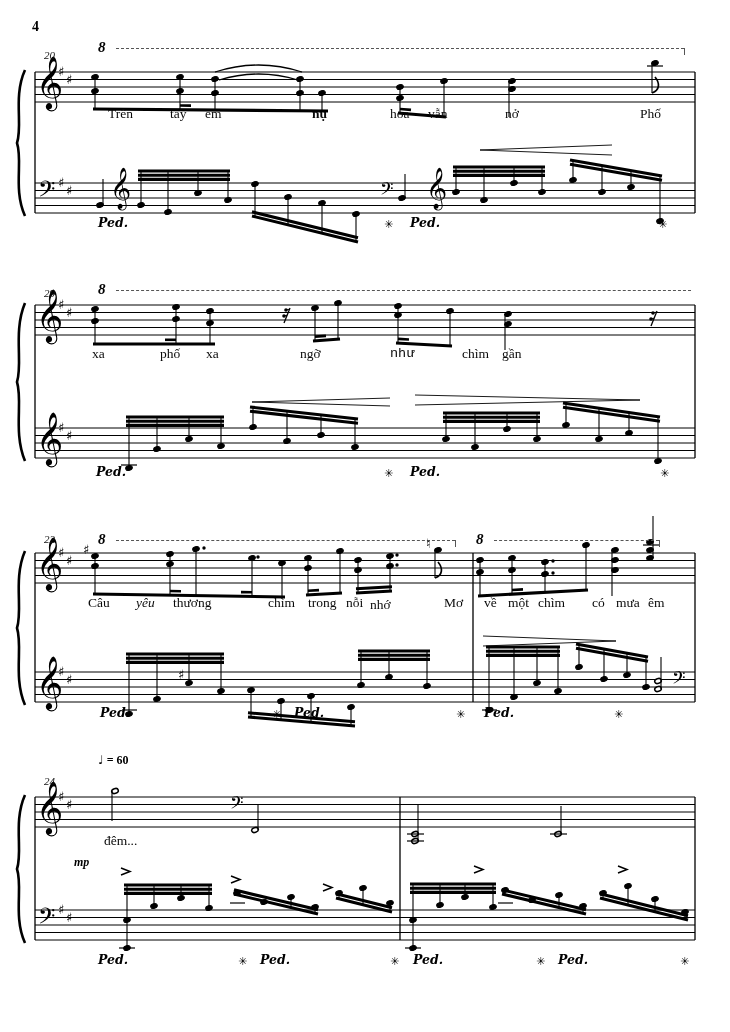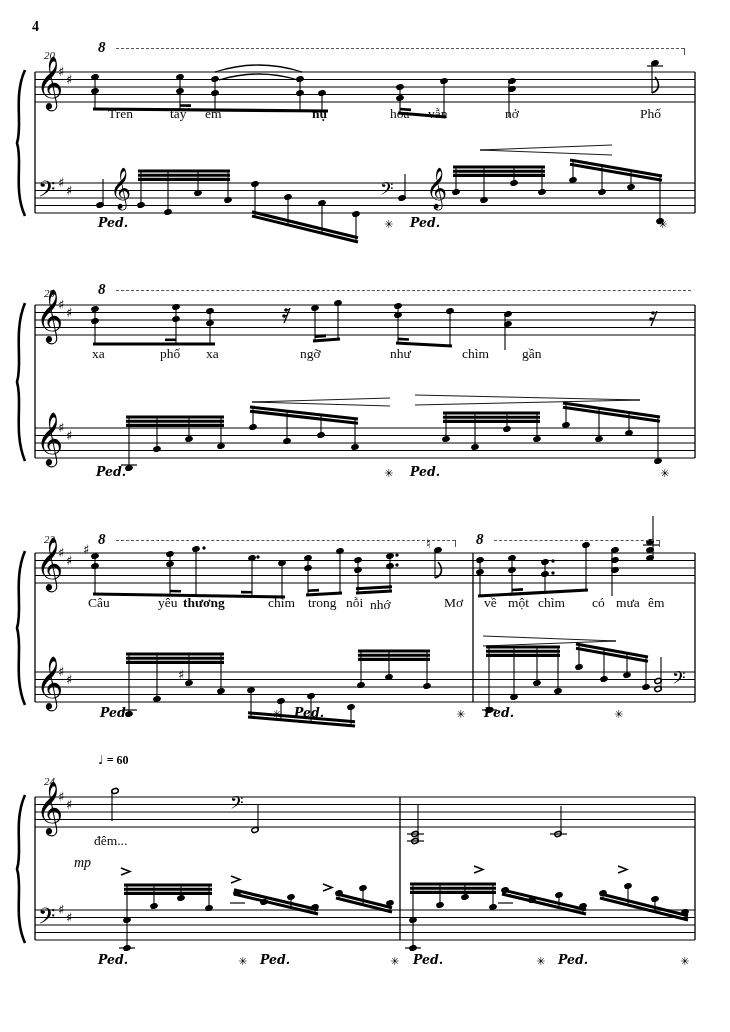--- a/index.html
+++ b/index.html
@@ -14,21 +14,21 @@
   .o8{font-weight:bold;font-style:italic;font-size:15px;}
   .oline{position:absolute;border-top:1.4px dashed #555;}
   .ohook{position:absolute;width:1.4px;height:7px;background:#555;}
   .clef{font-family:"DejaVu Sans",sans-serif;}
   .clef.g{font-size:46px;}
   .clef.f{font-size:27px;}
   .clef.small{transform:scale(.78);transform-origin:top left;}
   .sharp{font-family:"DejaVu Sans",sans-serif;font-size:13px;}
   .tempo{left:98px;top:754px;font-weight:bold;font-size:12px;}
   .tempo .note{font-family:"DejaVu Sans",sans-serif;}
-  .dyn{left:74px;top:856px;font-style:italic;font-weight:normal;font-size:14px;}
+  .dyn{left:74px;top:856px;font-style:italic;font-weight:bold;font-size:12px;}
   svg.notation{position:absolute;left:0;top:0;}
 </style>
 </head>
 <body>
 
 <div class="page">
   <span class="abs pagenum">4</span>
   <svg class="notation" width="730" height="1032">
       <line x1="35" y1="72" x2="695" y2="72" stroke="#000" stroke-width="1"></line>
       <line x1="35" y1="79.5" x2="695" y2="79.5" stroke="#000" stroke-width="1"></line>
@@ -484,44 +484,44 @@
     <span class="abs clef g" style="left: 36px; top: 415px;">𝄞</span>
     <span class="abs sharp" style="left: 58px; top: 421px;">♯</span>
     <span class="abs sharp" style="left: 66px; top: 429px;">♯</span>
     <span class="abs o8" style="left: 98px; top: 282px;">8</span>
     <div class="oline" style="left: 116px; top: 290px; width: 575px;"></div>
     <span class="abs mnum" style="left: 44px; top: 288px;">29</span>
     <span class="abs lyric" style="left: 92px; top: 347px;">xa</span>
     <span class="abs lyric" style="left: 160px; top: 347px;">phố</span>
     <span class="abs lyric" style="left: 206px; top: 347px;">xa</span>
     <span class="abs lyric" style="left: 300px; top: 347px;">ngỡ</span>
-    <span class="abs lyric" style="left: 390px; top: 347px;">như</span>
+    <span class="abs lyric" style="left: 390px; top: 347px; font-family: Liberation Mono, monospace;">như</span>
     <span class="abs lyric" style="left: 462px; top: 347px;">chìm</span>
-    <span class="abs lyric" style="left: 502px; top: 347px; margin-left: 20px;">gần</span>
+    <span class="abs lyric" style="left: 502px; top: 347px;">gần</span>
     <span class="abs ped" style="left: 96px; top: 466px;">Ped.</span>
     <span class="abs star" style="left: 384px; top: 468px;">✳</span>
     <span class="abs ped" style="left: 410px; top: 466px;">Ped.</span>
     <span class="abs star" style="left: 660px; top: 468px;">✳</span>
     <span class="abs clef g" style="left: 36px; top: 540px;">𝄞</span>
     <span class="abs sharp" style="left: 58px; top: 546px;">♯</span>
     <span class="abs sharp" style="left: 66px; top: 554px;">♯</span>
     <span class="abs clef g" style="left: 36px; top: 659px;">𝄞</span>
     <span class="abs sharp" style="left: 58px; top: 665px;">♯</span>
     <span class="abs sharp" style="left: 66px; top: 673px;">♯</span>
     <span class="abs clef small f" style="left: 672px; top: 669px;">𝄢</span>
     <span class="abs o8" style="left: 98px; top: 532px;">8</span>
     <div class="oline" style="left: 116px; top: 540px; width: 339px;"></div>
     <div class="ohook" style="left: 455px; top: 540px;"></div>
     <span class="abs o8" style="left: 476px; top: 532px;">8</span>
     <div class="oline" style="left: 494px; top: 540px; width: 165px;"></div>
     <div class="ohook" style="left: 659px; top: 540px;"></div>
     <span class="abs mnum" style="left: 44px; top: 534px;">22</span>
     <span class="abs lyric" style="left: 88px; top: 596px;">Câu</span>
-    <span class="abs lyric" style="left: 158px; top: 596px;">yêu</span>
-    <span class="abs lyric" style="left: 183px; top: 596px; font-weight: bold;">thương</span>
+    <span class="abs lyric" style="left: 136px; top: 596px; font-style: italic;">yêu</span>
+    <span class="abs lyric" style="left: 173px; top: 596px;">thương</span>
     <span class="abs lyric" style="left: 268px; top: 596px;">chìm</span>
     <span class="abs lyric" style="left: 308px; top: 596px;">trong</span>
     <span class="abs lyric" style="left: 346px; top: 596px;">nỗi</span>
     <span class="abs lyric" style="left: 370px; top: 598px;">nhớ</span>
     <span class="abs lyric" style="left: 444px; top: 596px;">Mơ</span>
     <span class="abs lyric" style="left: 484px; top: 596px;">về</span>
     <span class="abs lyric" style="left: 508px; top: 596px;">một</span>
     <span class="abs lyric" style="left: 538px; top: 596px;">chìm</span>
     <span class="abs lyric" style="left: 592px; top: 596px;">có</span>
     <span class="abs lyric" style="left: 616px; top: 596px;">mưa</span>
@@ -536,21 +536,21 @@
     <span class="abs sharp" style="left: 426px; top: 537px;">♮</span>
     <span class="abs sharp" style="left: 178px; top: 668px;">♯</span>
     <span class="abs clef g" style="left: 36px; top: 784px;">𝄞</span>
     <span class="abs sharp" style="left: 58px; top: 790px;">♯</span>
     <span class="abs sharp" style="left: 66px; top: 798px;">♯</span>
     <span class="abs clef f" style="left: 38px; top: 905px;">𝄢</span>
     <span class="abs sharp" style="left: 58px; top: 903px;">♯</span>
     <span class="abs sharp" style="left: 66px; top: 911px;">♯</span>
     <span class="abs clef small f" style="left: 230px; top: 794px;">𝄢</span>
     <span class="abs mnum" style="left: 44px; top: 776px;">24</span>
-    <span class="abs lyric" style="left: 94px; top: 834px;">đêm...</span>
+    <span class="abs lyric" style="left: 104px; top: 834px;">đêm...</span>
     <span class="abs ped" style="left: 98px; top: 954px;">Ped.</span>
     <span class="abs star" style="left: 238px; top: 956px;">✳</span>
     <span class="abs ped" style="left: 260px; top: 954px;">Ped.</span>
     <span class="abs star" style="left: 390px; top: 956px;">✳</span>
     <span class="abs ped" style="left: 413px; top: 954px;">Ped.</span>
     <span class="abs star" style="left: 536px; top: 956px;">✳</span>
     <span class="abs ped" style="left: 558px; top: 954px;">Ped.</span>
     <span class="abs star" style="left: 680px; top: 956px;">✳</span>
   </div>
 

